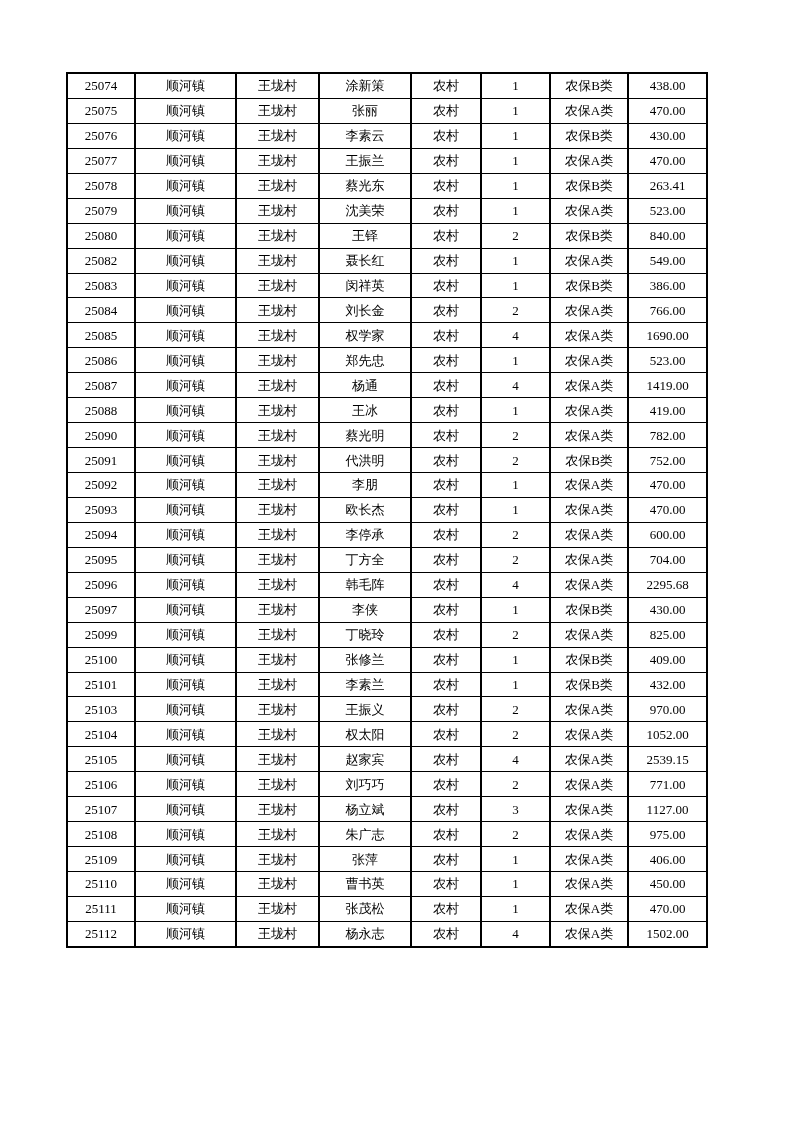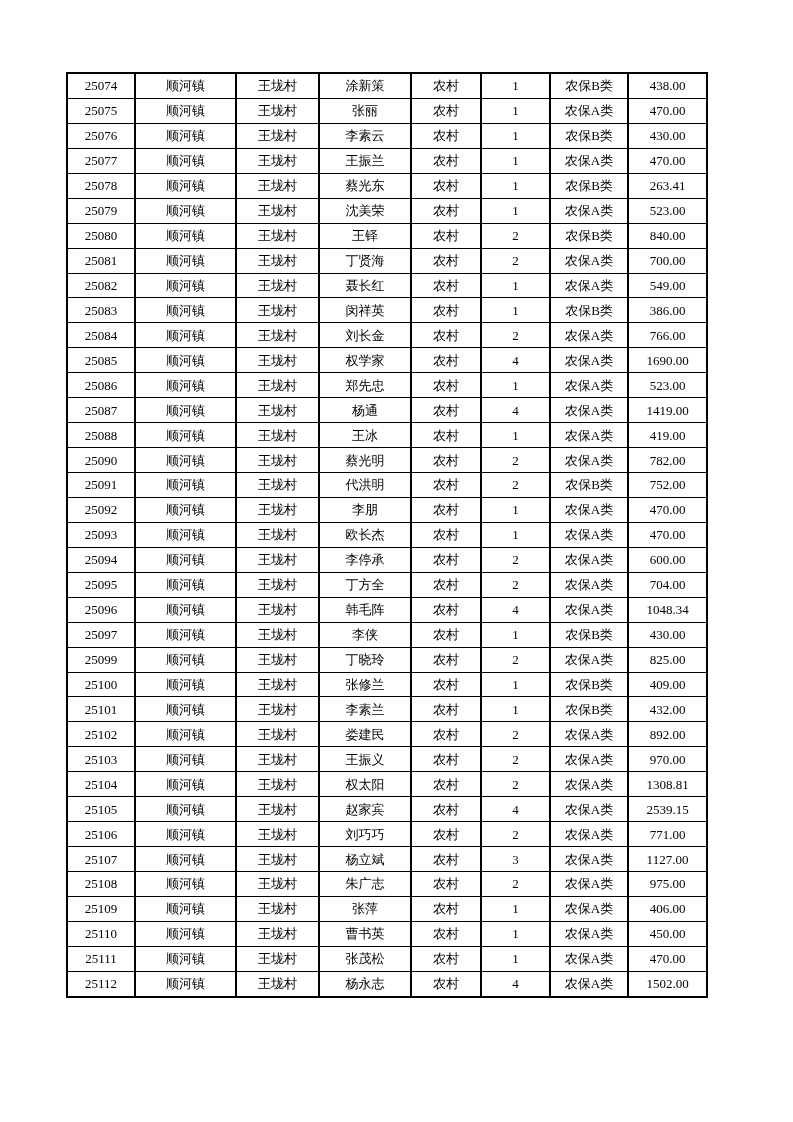--- a/index.html
+++ b/index.html
@@ -128,30 +128,20 @@
           <td>25080</td>
           <td>顺河镇</td>
           <td>王垅村</td>
           <td>王铎</td>
           <td>农村</td>
           <td>2</td>
           <td>农保B类</td>
           <td>840.00</td>
         </tr>
         <tr>
-          <td>25081</td>
-          <td>顺河镇</td>
-          <td>王垅村</td>
-          <td>丁贤海</td>
-          <td>农村</td>
-          <td>2</td>
-          <td>农保A类</td>
-          <td>700.00</td>
-        </tr>
-        <tr>
           <td>25082</td>
           <td>顺河镇</td>
           <td>王垅村</td>
           <td>聂长红</td>
           <td>农村</td>
           <td>1</td>
           <td>农保A类</td>
           <td>549.00</td>
         </tr>
         <tr>
@@ -275,21 +265,21 @@
           <td>704.00</td>
         </tr>
         <tr>
           <td>25096</td>
           <td>顺河镇</td>
           <td>王垅村</td>
           <td>韩毛阵</td>
           <td>农村</td>
           <td>4</td>
           <td>农保A类</td>
-          <td>1048.34</td>
+          <td>2295.68</td>
         </tr>
         <tr>
           <td>25097</td>
           <td>顺河镇</td>
           <td>王垅村</td>
           <td>李侠</td>
           <td>农村</td>
           <td>1</td>
           <td>农保B类</td>
           <td>430.00</td>
@@ -318,48 +308,38 @@
           <td>25101</td>
           <td>顺河镇</td>
           <td>王垅村</td>
           <td>李素兰</td>
           <td>农村</td>
           <td>1</td>
           <td>农保B类</td>
           <td>432.00</td>
         </tr>
         <tr>
-          <td>25102</td>
-          <td>顺河镇</td>
-          <td>王垅村</td>
-          <td>娄建民</td>
-          <td>农村</td>
-          <td>2</td>
-          <td>农保A类</td>
-          <td>892.00</td>
-        </tr>
-        <tr>
           <td>25103</td>
           <td>顺河镇</td>
           <td>王垅村</td>
           <td>王振义</td>
           <td>农村</td>
           <td>2</td>
           <td>农保A类</td>
           <td>970.00</td>
         </tr>
         <tr>
           <td>25104</td>
           <td>顺河镇</td>
           <td>王垅村</td>
           <td>权太阳</td>
           <td>农村</td>
           <td>2</td>
           <td>农保A类</td>
-          <td>1308.81</td>
+          <td>1052.00</td>
         </tr>
         <tr>
           <td>25105</td>
           <td>顺河镇</td>
           <td>王垅村</td>
           <td>赵家宾</td>
           <td>农村</td>
           <td>4</td>
           <td>农保A类</td>
           <td>2539.15</td>

